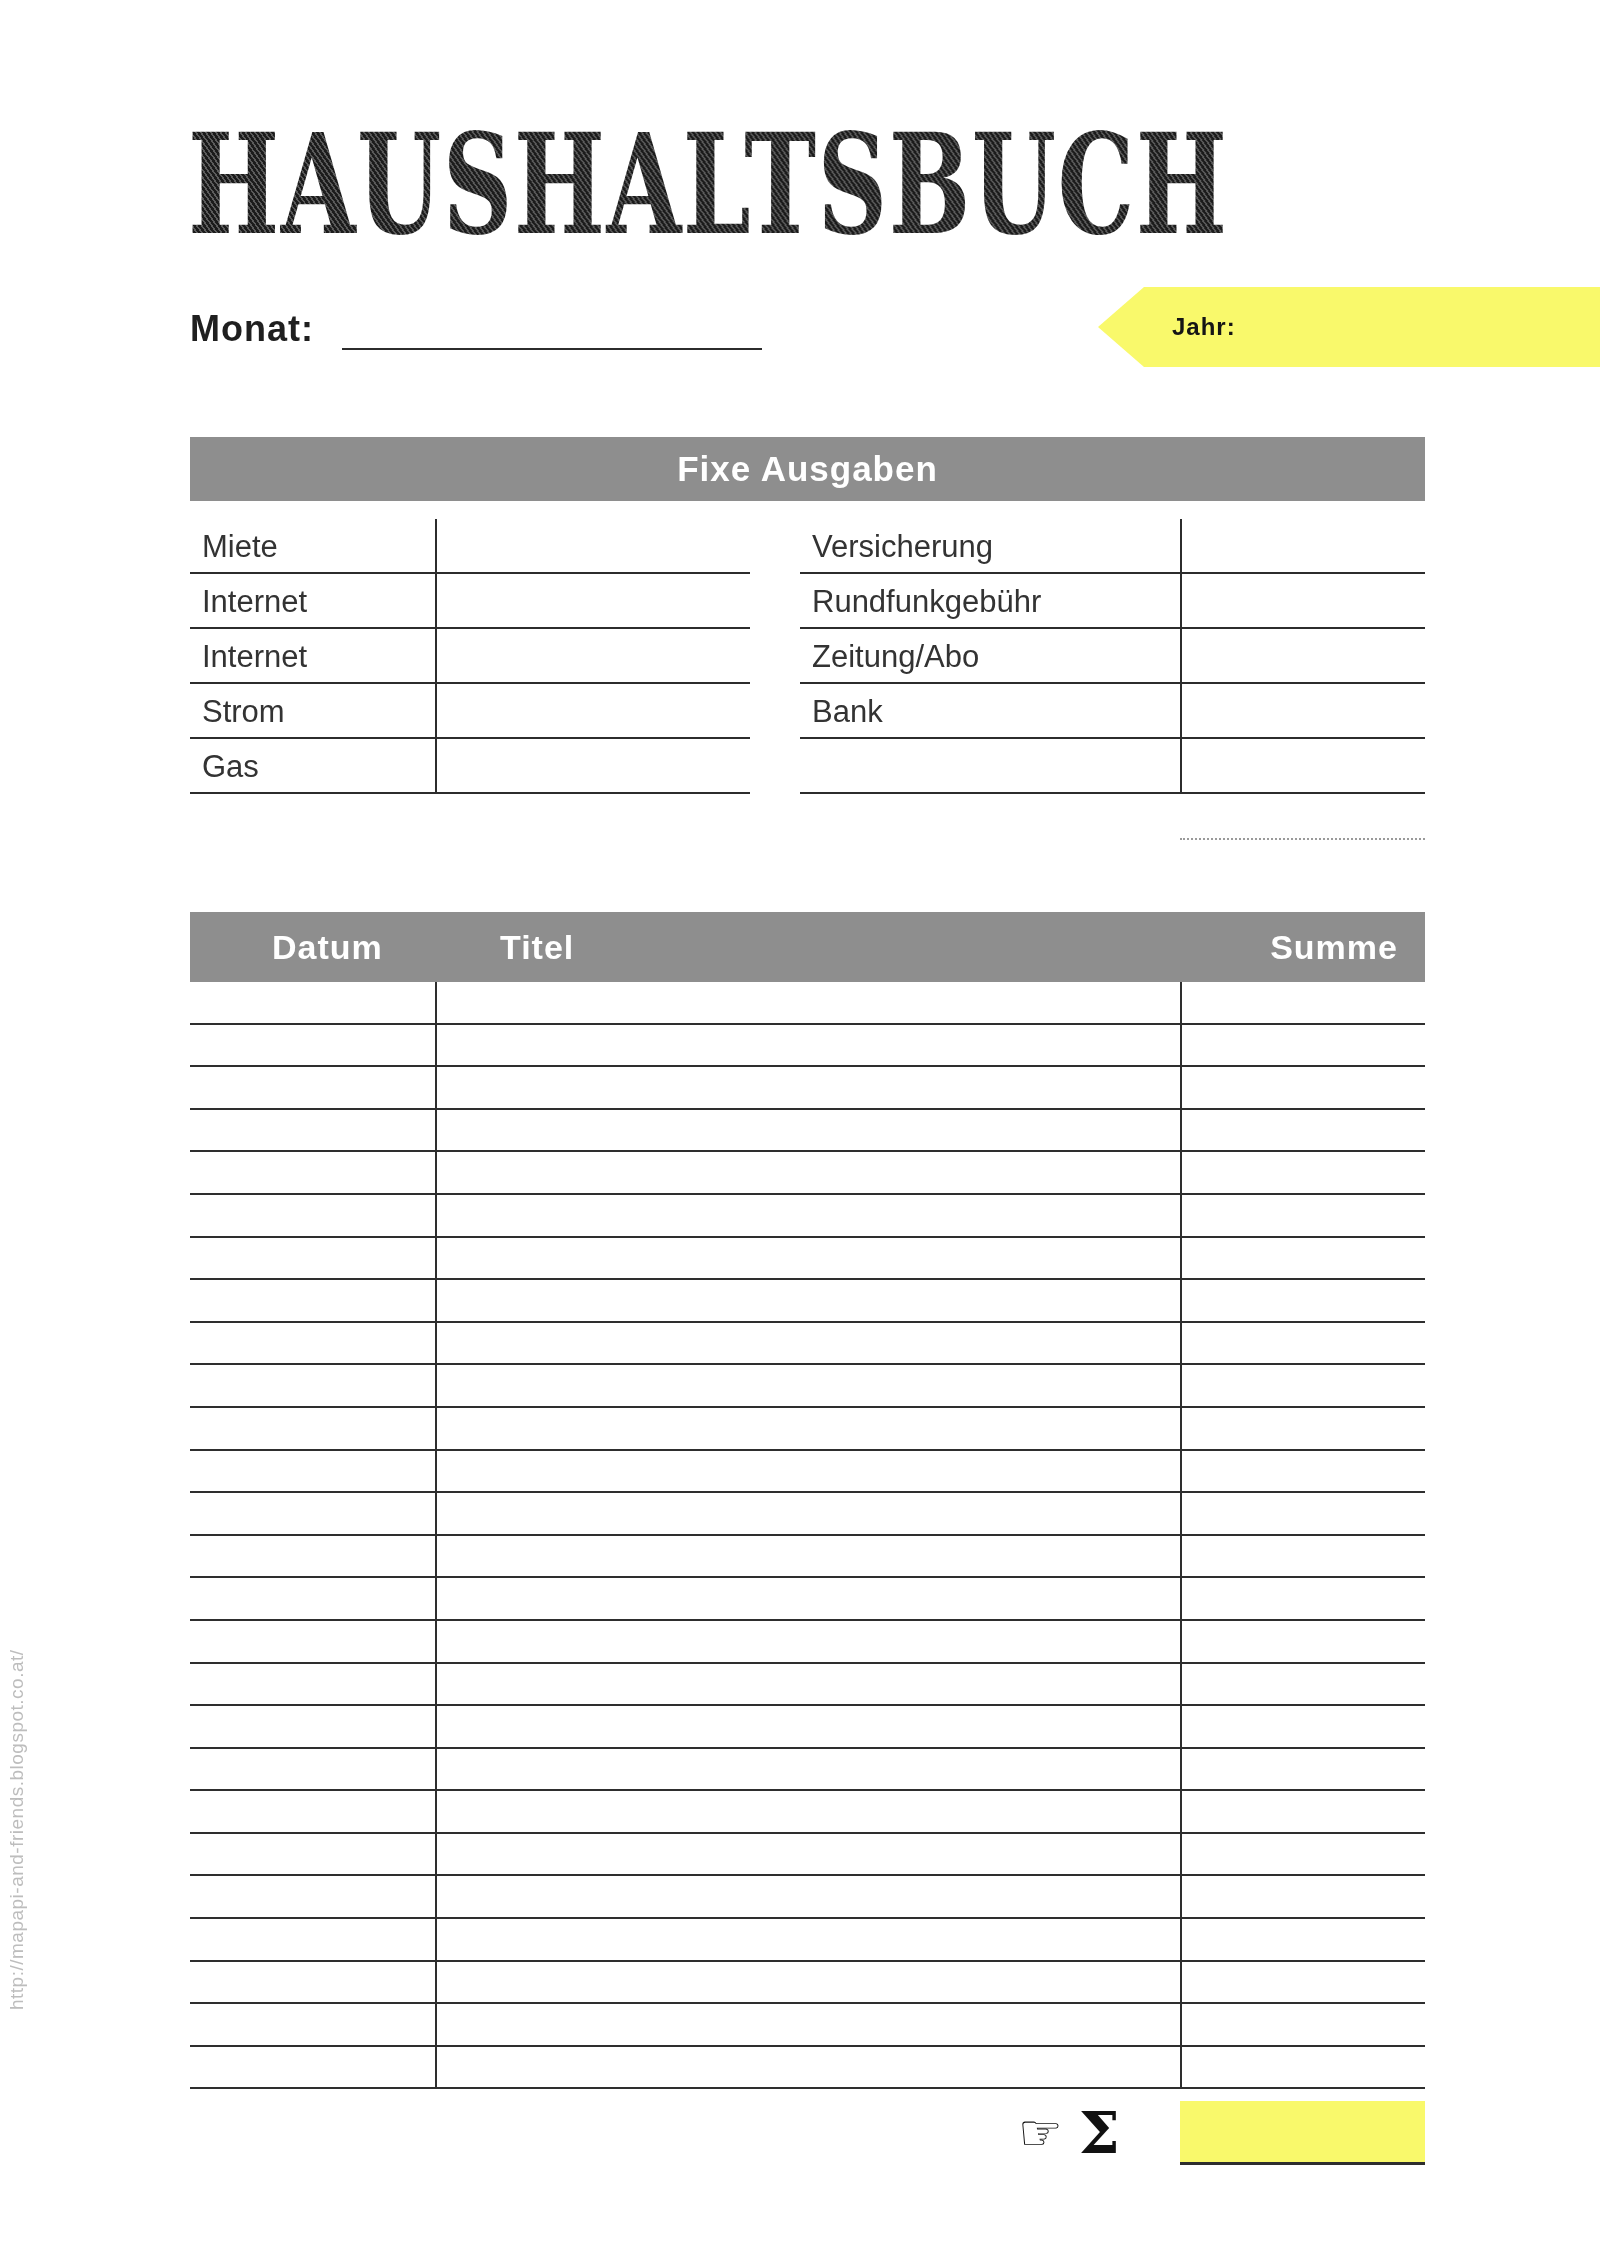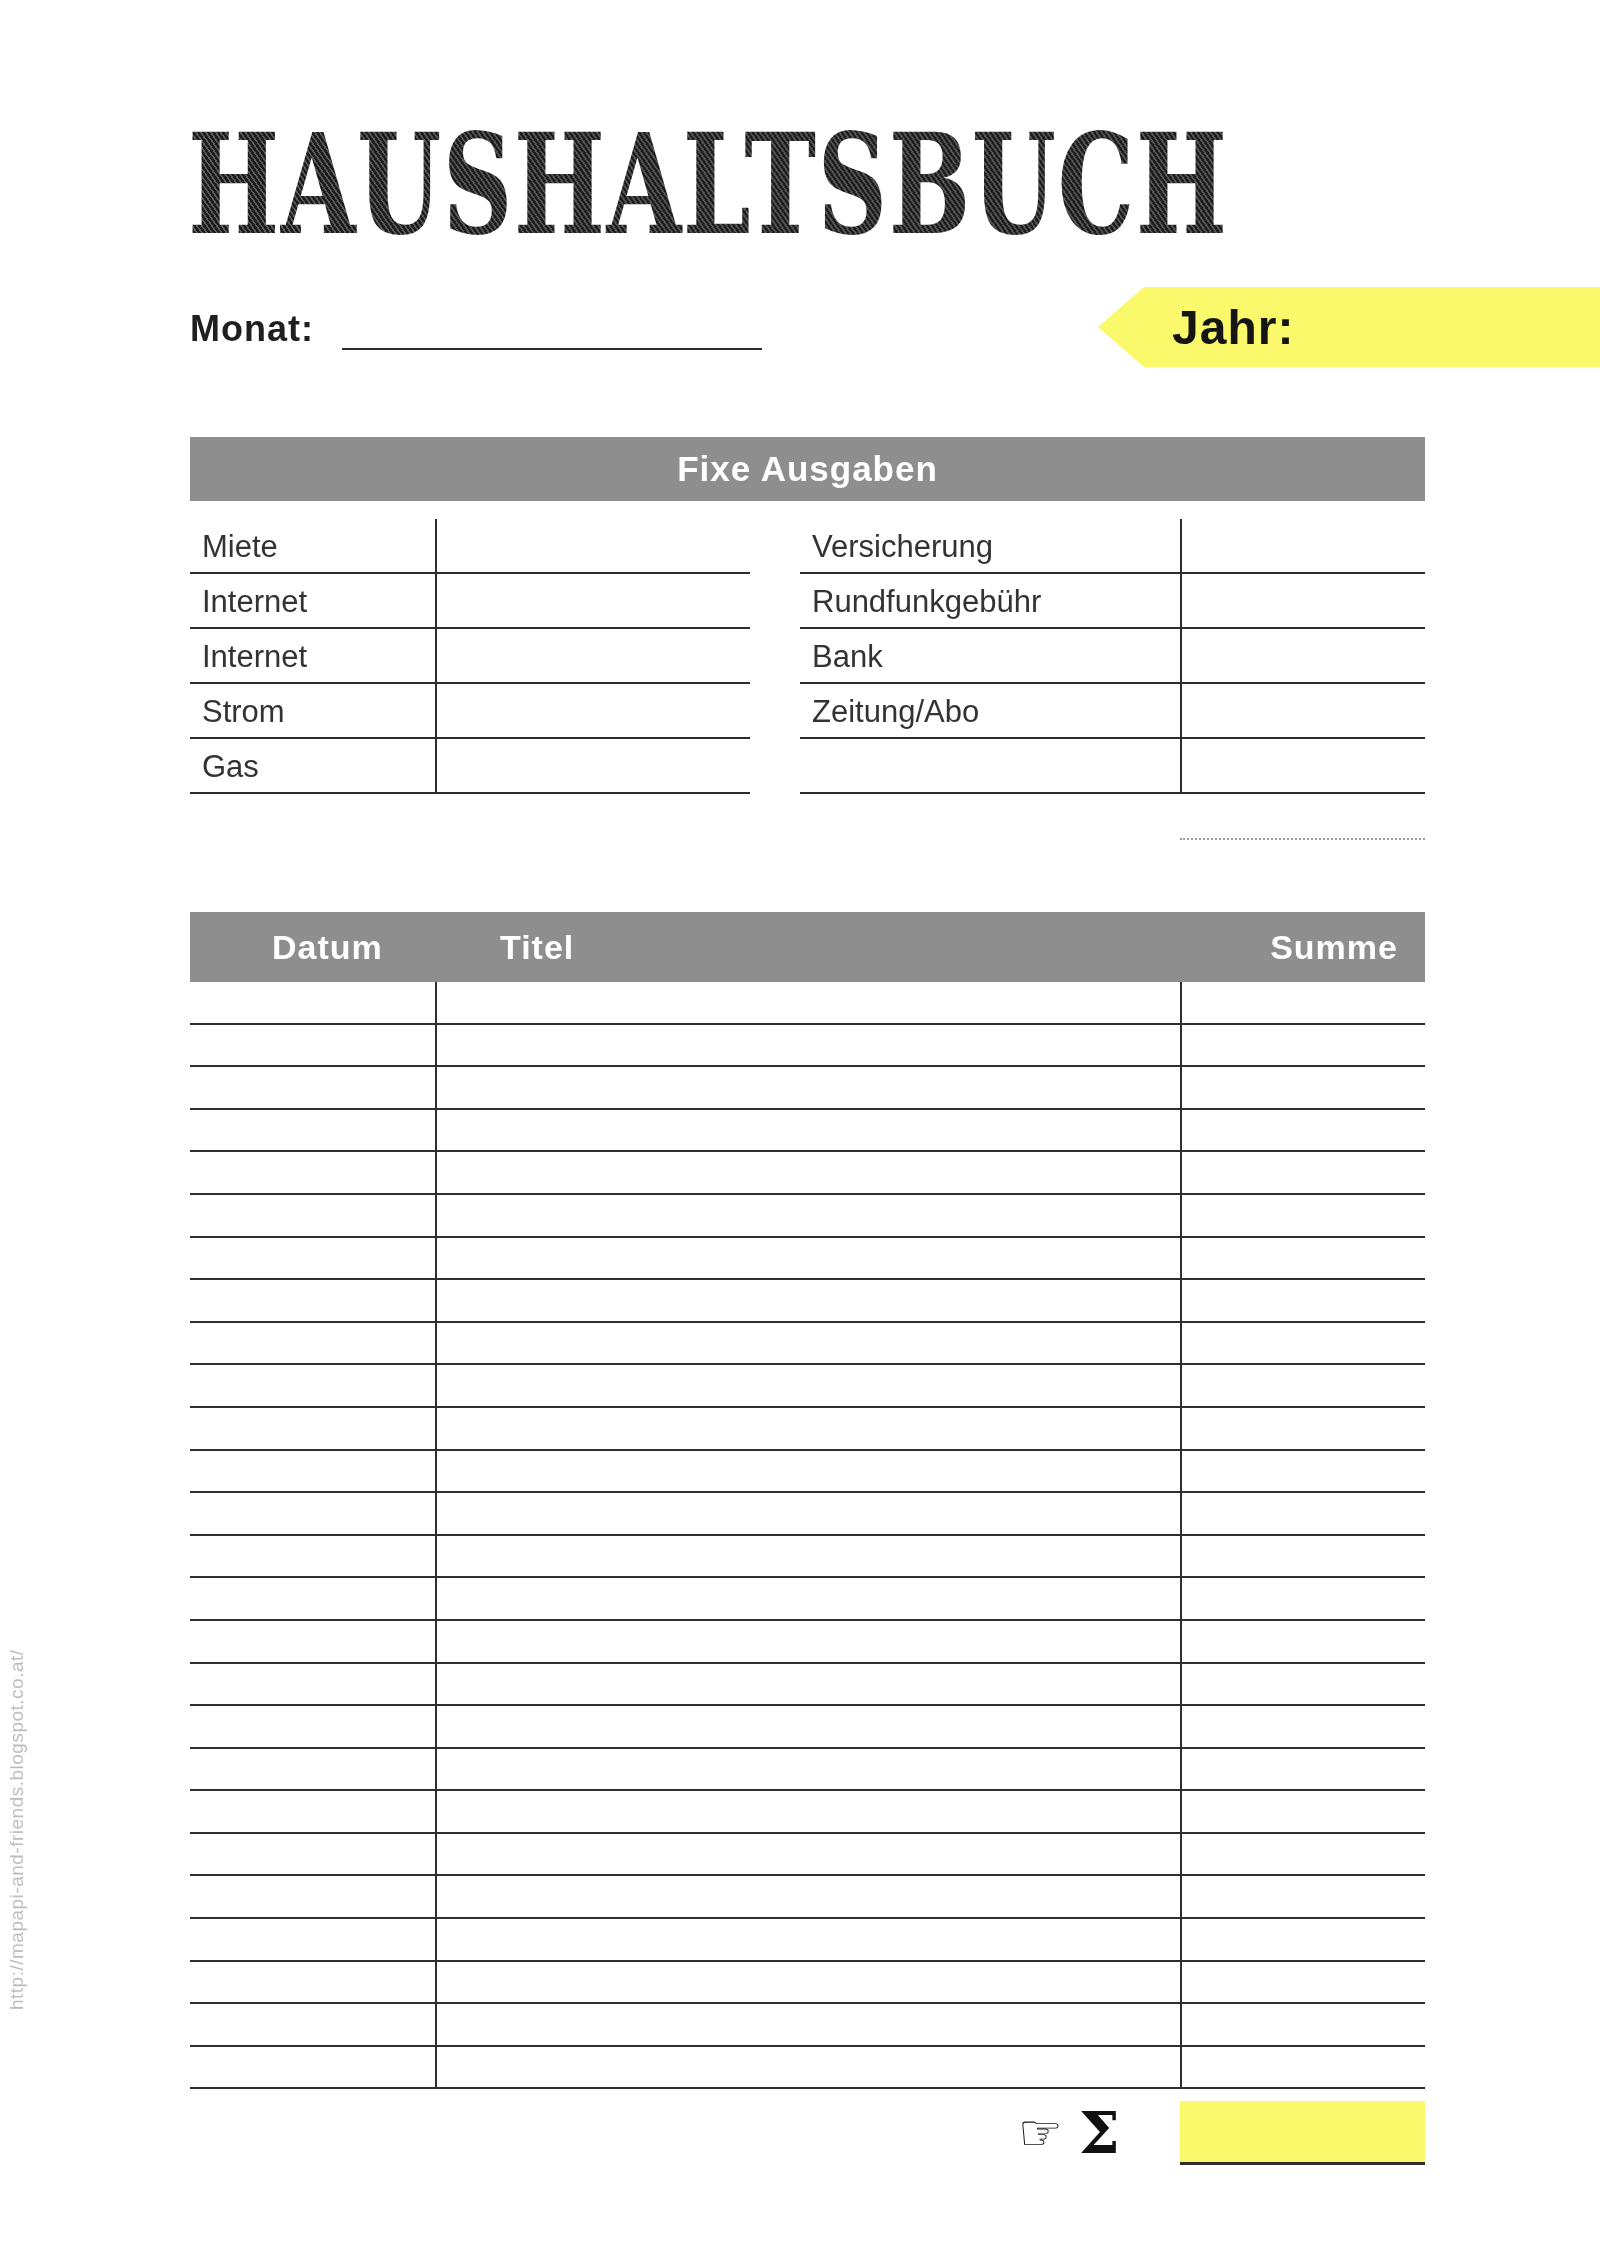--- a/index.html
+++ b/index.html
@@ -36,21 +36,21 @@
   .month-row{position:absolute;left:190px;top:308px;display:flex;align-items:flex-end;}
   .month-label{font-size:36px;font-weight:bold;letter-spacing:1px;color:#1f1f1f;}
   .month-line{width:420px;height:40px;border-bottom:2px solid var(--line-dark);margin-left:28px;}
 
   .year-banner{
     position:absolute;left:1098px;top:287px;width:502px;height:80px;
     background:var(--accent-yellow);
     clip-path:polygon(46px 0,100% 0,100% 100%,46px 100%,0 50%);
     display:flex;align-items:center;
   }
-  .year-banner .year-label{font-size:48px;font-weight:bold;color:#151515;padding-left:74px;letter-spacing:1px;}
+  .year-banner .year-label{font-size:24px;font-weight:bold;color:#151515;padding-left:74px;letter-spacing:1px;}
 
   .section-header{
     height:64px;background:var(--header-gray);color:#fff;
     font-weight:bold;font-size:35px;letter-spacing:1px;
     display:flex;align-items:center;justify-content:center;
   }
 
   .fixed{position:absolute;left:190px;top:437px;width:1235px;}
   .fixed-cols{display:flex;justify-content:space-between;margin-top:18px;}
   .fixed-col{width:560px;}
@@ -135,26 +135,26 @@
             <div class="fixed-label">Versicherung</div>
             <div class="fixed-value"></div>
           </div>
 
           <div class="fixed-row">
             <div class="fixed-label">Rundfunkgebühr</div>
             <div class="fixed-value"></div>
           </div>
 
           <div class="fixed-row">
+            <div class="fixed-label">Zeitung/Abo</div>
+            <div class="fixed-value"></div>
+          </div>
+
+          <div class="fixed-row">
             <div class="fixed-label">Bank</div>
-            <div class="fixed-value"></div>
-          </div>
-
-          <div class="fixed-row">
-            <div class="fixed-label">Zeitung/Abo</div>
             <div class="fixed-value"></div>
           </div>
 
           <div class="fixed-row">
             <div class="fixed-label"></div>
             <div class="fixed-value"></div>
           </div>
         </div>
     </div>
     <div class="dotted-line"></div>

